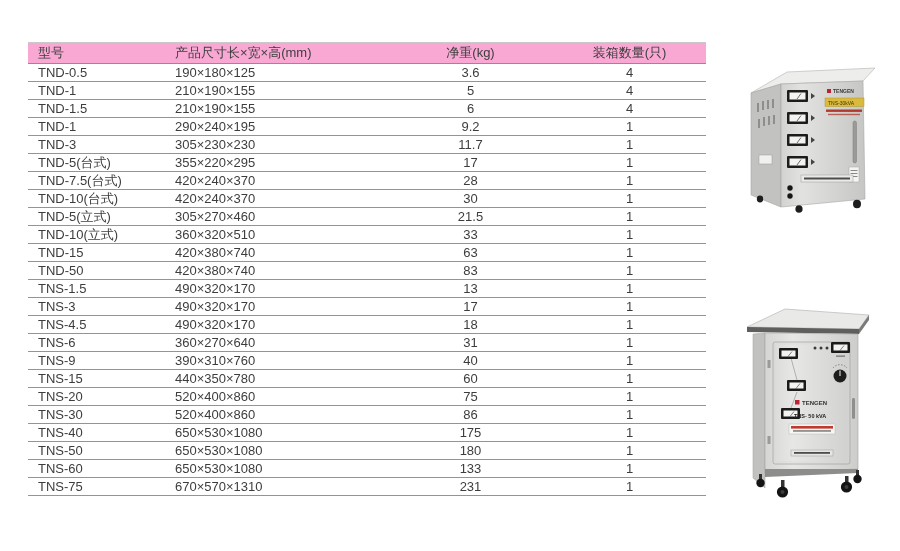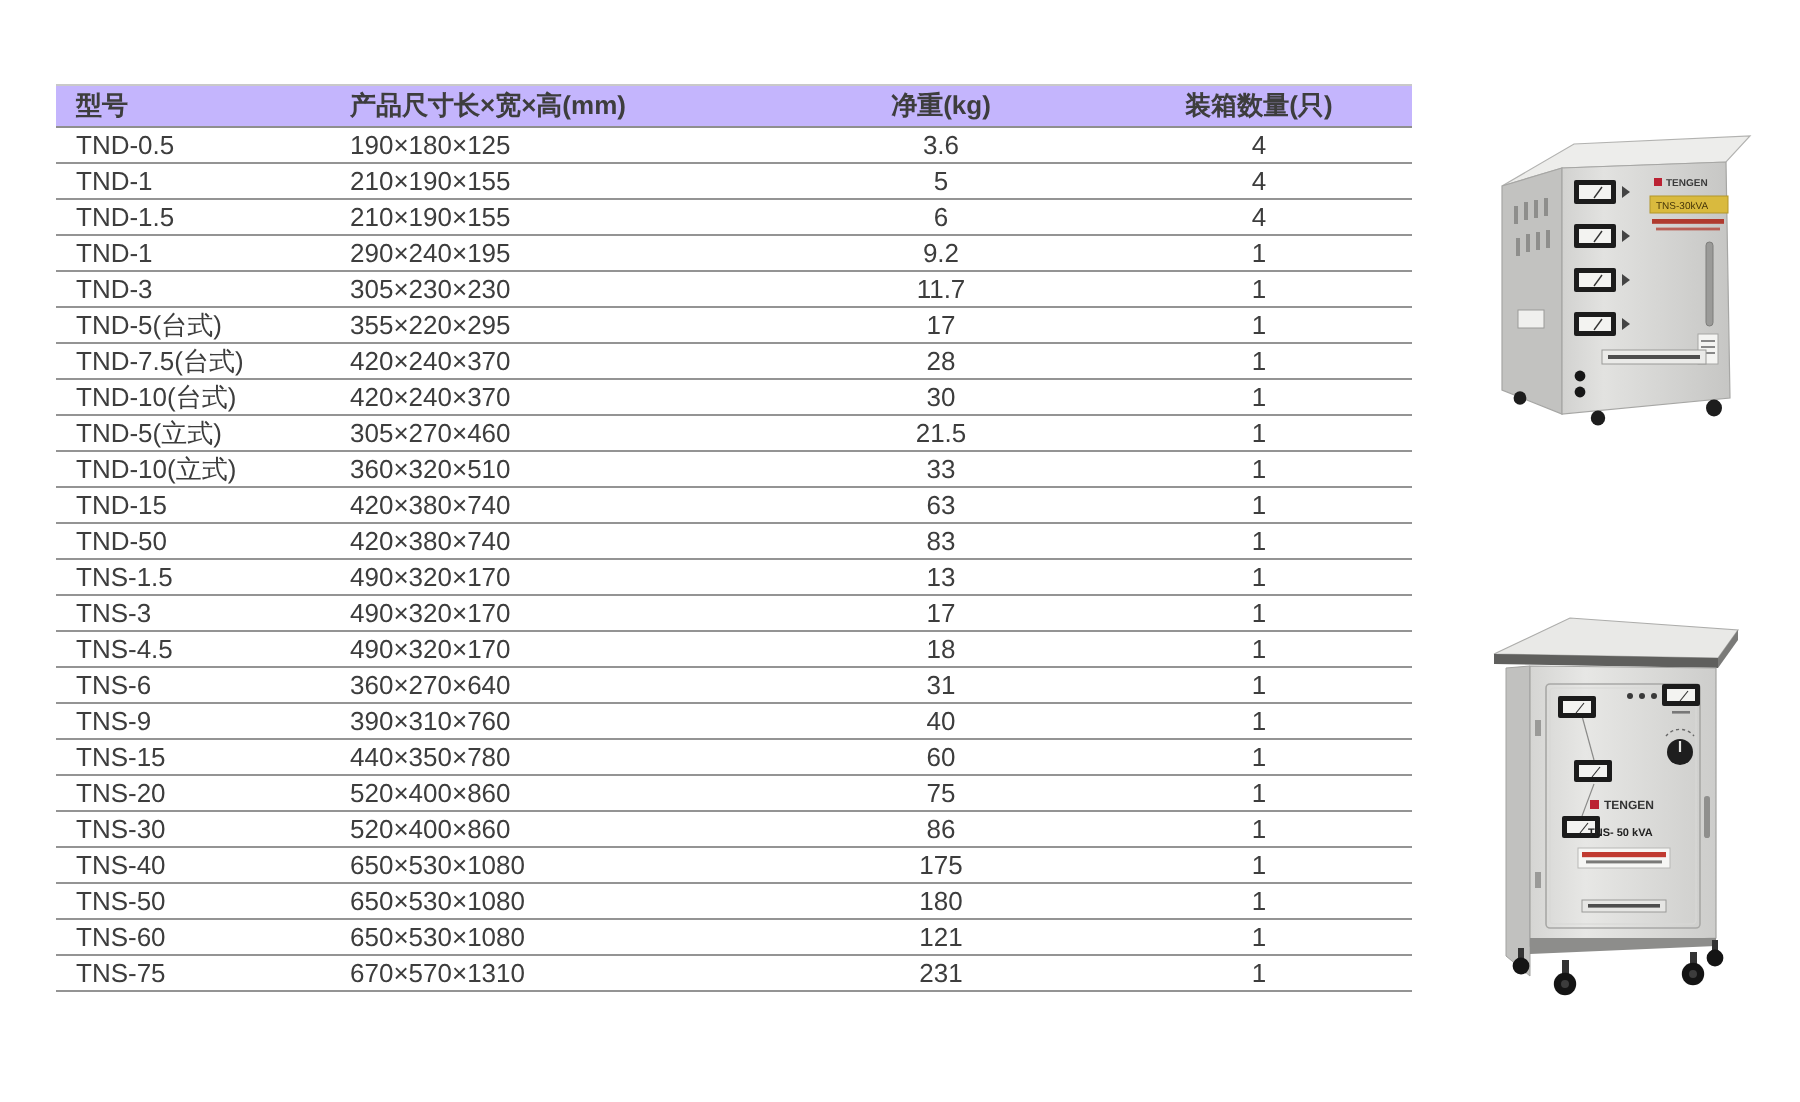--- a/index.html
+++ b/index.html
@@ -23,22 +23,22 @@
     table-layout: fixed;
     font-size: 13px;
     color: #3d3d3d;
   }
   table.spec col.c0 { width: 147px; }
   table.spec col.c1 { width: 213px; }
   table.spec col.c2 { width: 165px; }
   table.spec col.c3 { width: 153px; }
 
   table.spec thead th {
-    background: #c4b5fd;
-    font-weight: bold;
+    background: #f9a8d4;
+    font-weight: normal;
     height: 21px;
     border-top: 1px solid #c9c9c9;
     border-bottom: 1px solid #8f8f8f;
     white-space: nowrap;
     overflow: hidden;
     padding: 0;
   }
   table.spec th.col0, table.spec td.col0 { text-align: left; padding-left: 10px; }
   table.spec th.col1, table.spec td.col1 { text-align: left; margin-left: 36px; }
   table.spec th.col2, table.spec td.col2 { text-align: center; }
@@ -208,21 +208,21 @@
         </tr>
         <tr>
           <td class="col0">TNS-50</td>
           <td class="col1">650×530×1080</td>
           <td class="col2">180</td>
           <td class="col3">1</td>
         </tr>
         <tr>
           <td class="col0">TNS-60</td>
           <td class="col1">650×530×1080</td>
-          <td class="col2">121</td>
+          <td class="col2">133</td>
           <td class="col3">1</td>
         </tr>
         <tr>
           <td class="col0">TNS-75</td>
           <td class="col1">670×570×1310</td>
           <td class="col2">231</td>
           <td class="col3">1</td>
         </tr>
       </tbody>
   </table>

